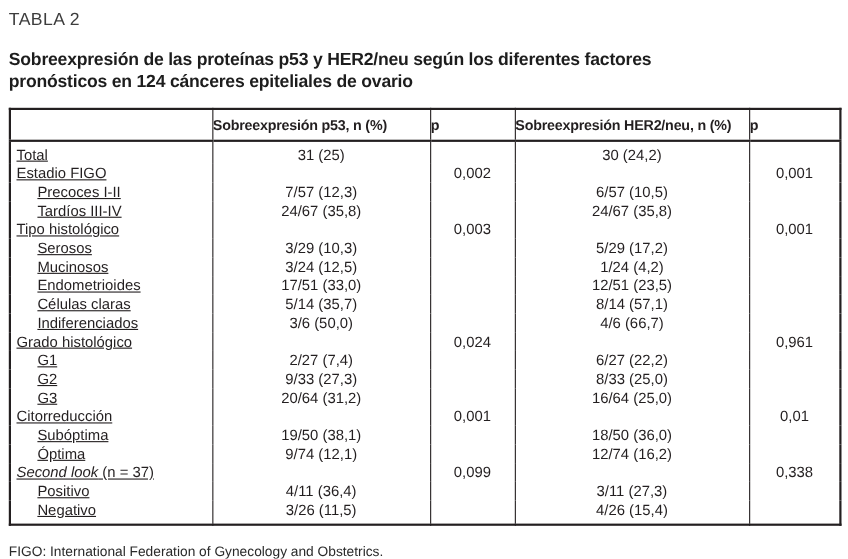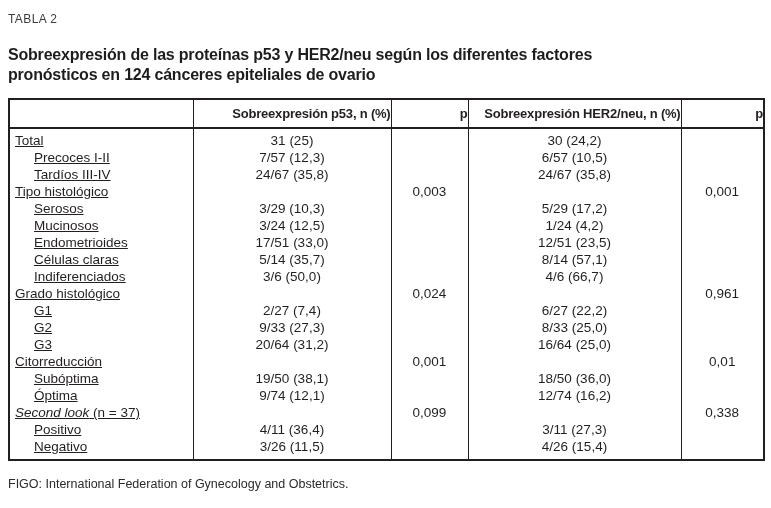--- a/index.html
+++ b/index.html
@@ -12,21 +12,21 @@
     height: 508px;
     overflow: hidden;
     font-family: "Liberation Sans", sans-serif;
     color: #231f20;
     position: relative;
   }
   .page {
     padding: 10px 8px 0 8px;
   }
   .kicker {
-    font-size: 12px;
+    font-size: 16px;
     font-weight: 400;
     color: #3d3d3d;
     letter-spacing: 0.4px;
     line-height: 18px;
   }
   .title {
     margin: 17px 0 0 0;
     font-size: 16px;
     font-weight: 700;
     line-height: 20px;
@@ -46,21 +46,21 @@
     padding: 0;
     overflow: hidden;
     white-space: nowrap;
   }
   .tbl th:first-child, .tbl td:first-child { border-left: none; }
   .tbl thead th {
     height: 27px;
     border-bottom: 2px solid #231f20;
     font-size: 13px;
     font-weight: 700;
-    text-align: right;
+    text-align: left;
     vertical-align: middle;
     letter-spacing: -0.2px;
   }
   .tbl tbody th, .tbl tbody td {
     font-size: 13.5px;
     font-weight: 400;
     line-height: 17px;
     vertical-align: middle;
   }
   .tbl tbody th.row-label {
@@ -110,20 +110,27 @@
     </thead>
     <tbody>
         <tr>
           <th class="row-label">Total</th>
           <td>31 (25)</td>
           <td></td>
           <td>30 (24,2)</td>
           <td></td>
         </tr>
         <tr>
+          <th class="row-label">Estadio FIGO</th>
+          <td></td>
+          <td>0,002</td>
+          <td></td>
+          <td>0,001</td>
+        </tr>
+        <tr>
           <th class="row-label indent">Precoces I-II</th>
           <td>7/57 (12,3)</td>
           <td></td>
           <td>6/57 (10,5)</td>
           <td></td>
         </tr>
         <tr>
           <th class="row-label indent">Tardíos III-IV</th>
           <td>24/67 (35,8)</td>
           <td></td>

